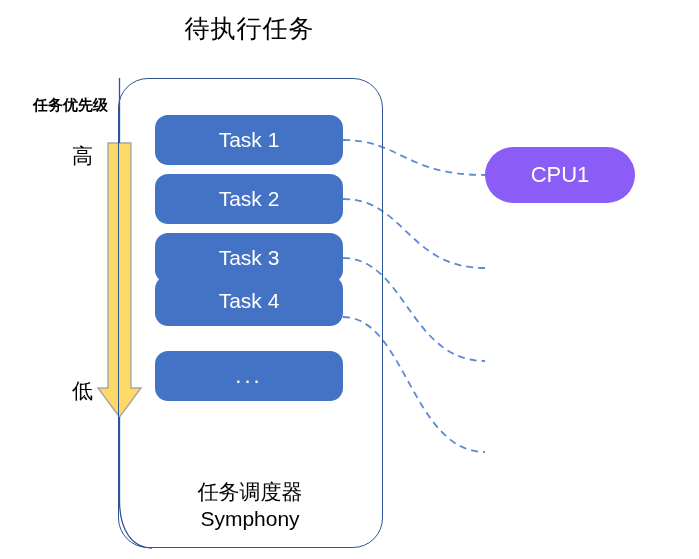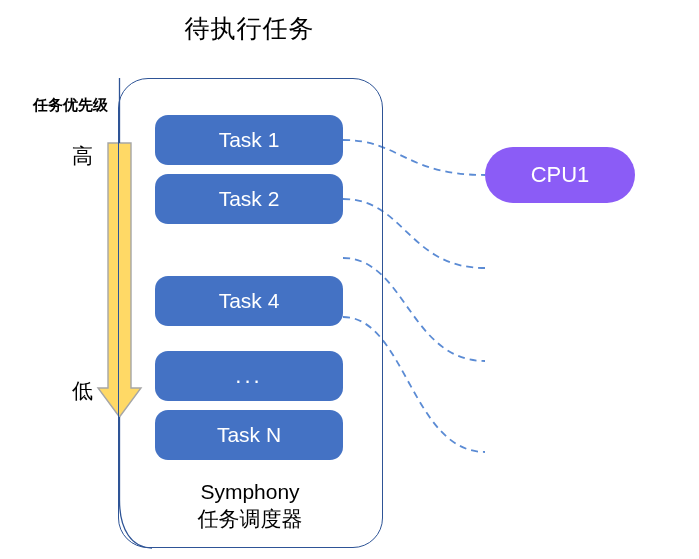--- a/index.html
+++ b/index.html
@@ -147,24 +147,24 @@
       <path d="M343,199 C405,199 408,268 485,268"></path>
       <path d="M343,258 C405,258 410,361 485,361"></path>
       <path d="M343,317 C405,317 412,452 485,452"></path>
     </g>
   </svg>
 
   <div class="scheduler-box"></div>
 
   <div class="task-box" style="top:115px">Task 1</div>
   <div class="task-box" style="top:174px">Task 2</div>
+  <div class="task-box" style="top:233px">Task 3</div>
   <div class="task-box" style="top:276px">Task 4</div>
   <div class="task-box ellipsis" style="top:351px">...</div>
-  <div class="task-box" style="top:410px">Task N</div>
 
   <div class="scheduler-caption">
+    <div>任务调度器</div>
     <div>Symphony</div>
-    <div>任务调度器</div>
   </div>
 
   <div class="cpu-box" style="top:147px">CPU1</div>
 
 </div>
 
 </body></html>

